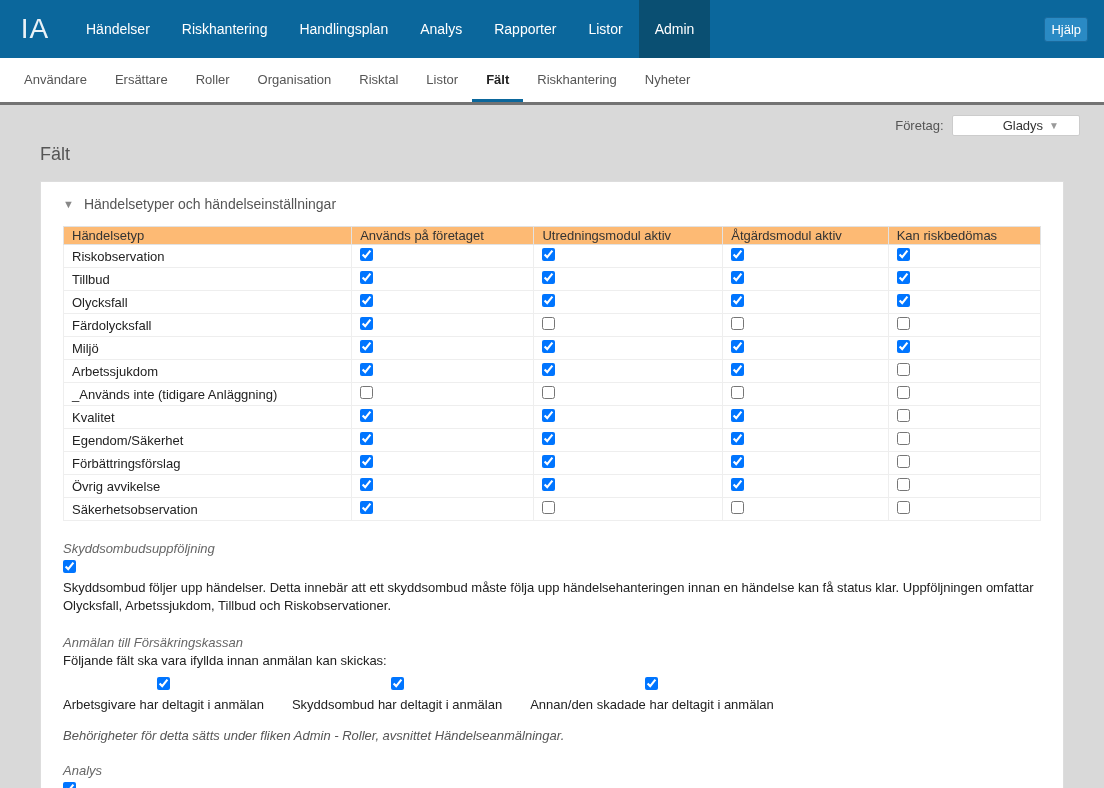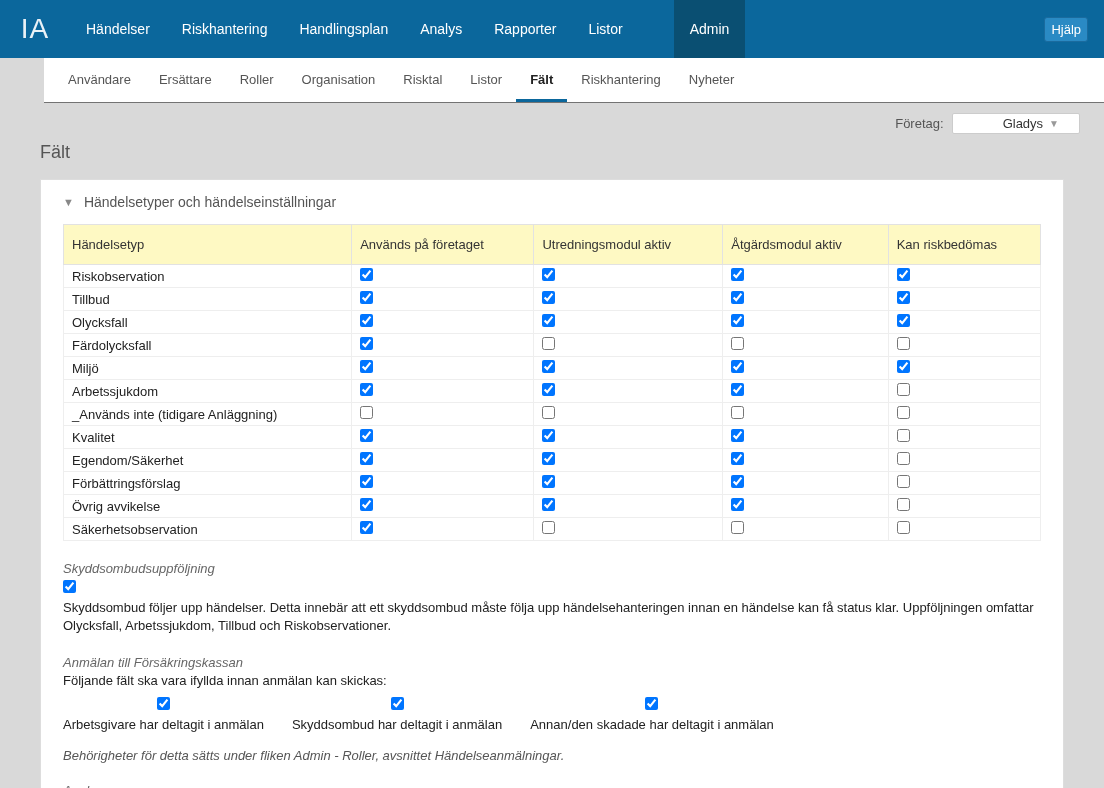--- a/index.html
+++ b/index.html
@@ -35,40 +35,38 @@
     display: flex;
     align-items: center;
     padding: 0 16px;
     color: #fff;
     text-decoration: none;
     font-size: 14px;
     cursor: pointer;
   }
   .main-nav a.active {
     background: #0a4f72;
-    margin-left: 35px;
   }
   .top-bar-spacer { flex: 1; }
   .help-btn {
     align-self: center;
     margin-right: 16px;
     background: #2a8ac4;
     border: 1px solid #1a6b9e;
     color: #fff;
     padding: 4px 6px;
     border-radius: 3px;
     font-size: 13px;
     cursor: pointer;
   }
   .sub-nav {
     background: #fff;
-    border-bottom: 1px solid #737373;
+    border-bottom: 3px solid #737373;
     display: flex;
     padding: 0 10px;
-    margin-left: 44px;
   }
   .sub-nav a {
     padding: 14px 14px 12px 14px;
     color: #555;
     text-decoration: none;
     font-size: 13px;
     cursor: pointer;
     border-bottom: 3px solid transparent;
   }
   .sub-nav a.active {
@@ -133,22 +131,22 @@
   }
   table.event-table {
     width: 100%;
     border-collapse: collapse;
     font-size: 13px;
   }
   table.event-table th {
     text-align: left;
     font-weight: normal;
     color: #333;
-    background: #fef9c3;
-    padding: 12px 8px;
+    background: #fdba74;
+    padding: 1px 8px;
     border: 1px solid #e2e2e2;
   }
   table.event-table td {
     padding: 3px 8px;
     border: 1px solid #eee;
     color: #222;
   }
   table.event-table td.chk { text-align: left; padding-left: 8px; }
   input[type="checkbox"] {
     width: 13px; height: 13px;

